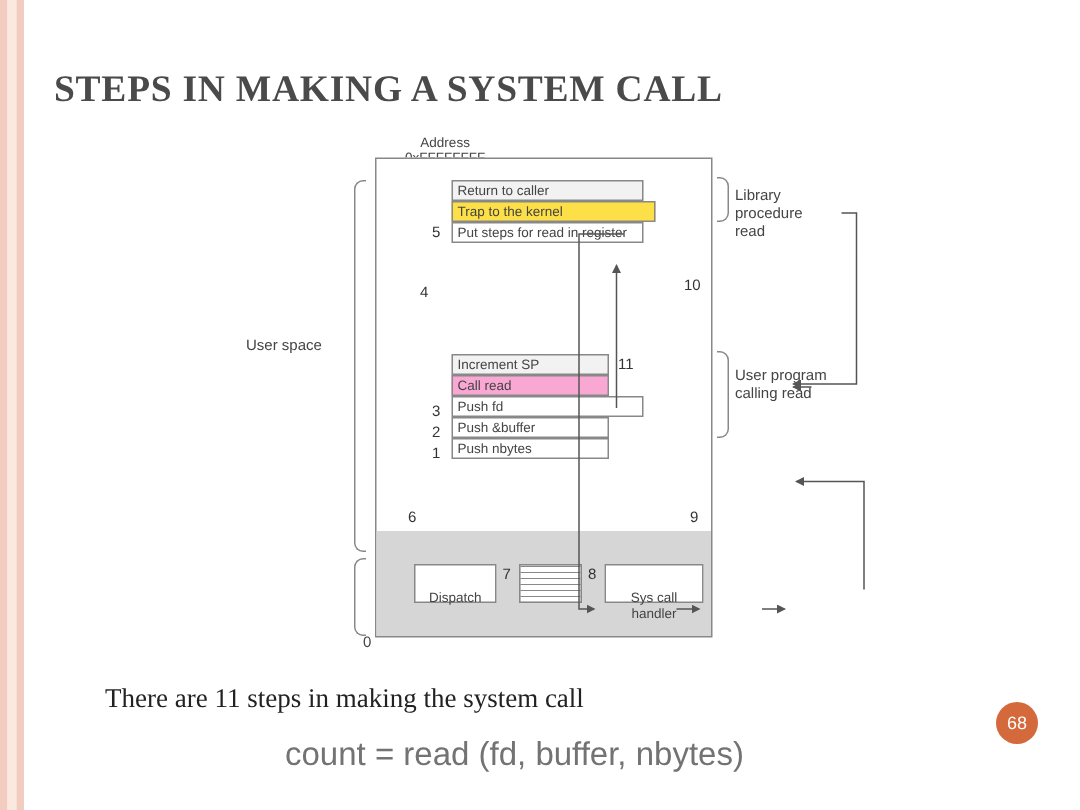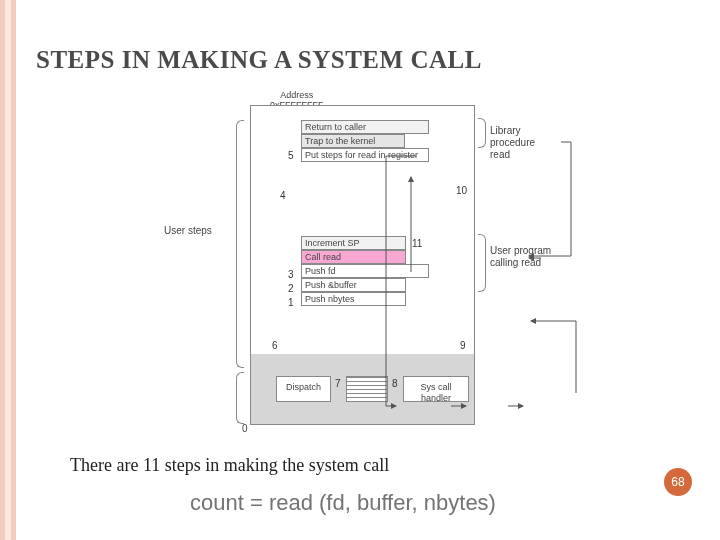--- a/index.html
+++ b/index.html
@@ -60,30 +60,30 @@
     position: absolute;
     border: 1px solid #888;
     background: #fff;
     font-size: 9px;
     padding-left: 3px;
     line-height: 13px;
     height: 14px;
   }
   
   .box-ret  { left: 50px; top: 14px; width: 128px; background:#f2f2f2; }
-  .box-trap { left: 50px; top: 28px; width: 104px; background:#e5e5e5; }
+  .box-trap { left: 50px; top: 28px; width: 136px; background:#fde047; }
   .box-put  { left: 50px; top: 42px; width: 128px; }
   
   .box-inc  { left: 50px; top: 130px; width: 105px; background:#f2f2f2; }
   .box-call { left: 50px; top: 144px; width: 105px; background:#f9a8d4; }
   .box-pfd  { left: 50px; top: 158px; width: 128px; }
   .box-pbuf { left: 50px; top: 172px; width: 105px; }
   .box-pnby { left: 50px; top: 186px; width: 105px; }
   
-  .kbox { position: absolute; border: 1px solid #888; background:#fff; font-size:9px; text-align:center; line-height:11px; padding-top:5px; }
+  .kbox { position: absolute; border: 1px solid #888; background:#fff; font-size:9px; text-align:center; line-height:11px; padding-top:16px; }
   .kbox.dispatch { left: 25px; bottom: 22px; width: 55px; height: 26px; }
   .kbox.hatch { left: 95px; bottom: 22px; width: 42px; height: 26px; background: repeating-linear-gradient(0deg,#fff,#fff 3px,#888 3px,#888 4px); }
   .kbox.hatch::before { content:""; }
   .kbox.handler { left: 152px; bottom: 22px; width: 66px; height: 26px; }
   .axis-zero { position:absolute; left: 112px; top: 333px; font-size:10px; }
   .addr-top  { position:absolute; left: 140px; top: 0px; font-size:9px; text-align:center; }
   .uspace-lbl { position:absolute; left: 34px; top: 135px; font-size:10px; }
   .kspace-lbl { position:absolute; left: 22px; top: 285px; font-size:10px; text-align:left; line-height:12px; }
   .right-lbl1 { position:absolute; left: 360px; top: 35px; font-size:10px; line-height:12px; }
   .right-lbl2 { position:absolute; left: 360px; top: 155px; font-size:10px; line-height:12px; }
@@ -133,21 +133,21 @@
     <div class="stripe b"></div>
     <div class="stripe c"></div>
 </div>
 
 <h1 class="title">STEPS IN MAKING A SYSTEM CALL</h1>
 
 <div class="diagram">
   <div class="addr-top" style="white-space:pre;">Address
 0xFFFFFFFF</div>
   <div class="axis-zero">0</div>
-  <div class="uspace-lbl">User steps</div>
+  <div class="uspace-lbl">User space</div>
   <div class="right-lbl1" style="white-space:pre;">Library
 procedure
 read</div>
   <div class="right-lbl2" style="white-space:pre;">User program
 calling read</div>
 
   <div class="brace user"></div>
   <div class="brace kernel"></div>
   <div class="brace lib"></div>
   <div class="brace prog"></div>

